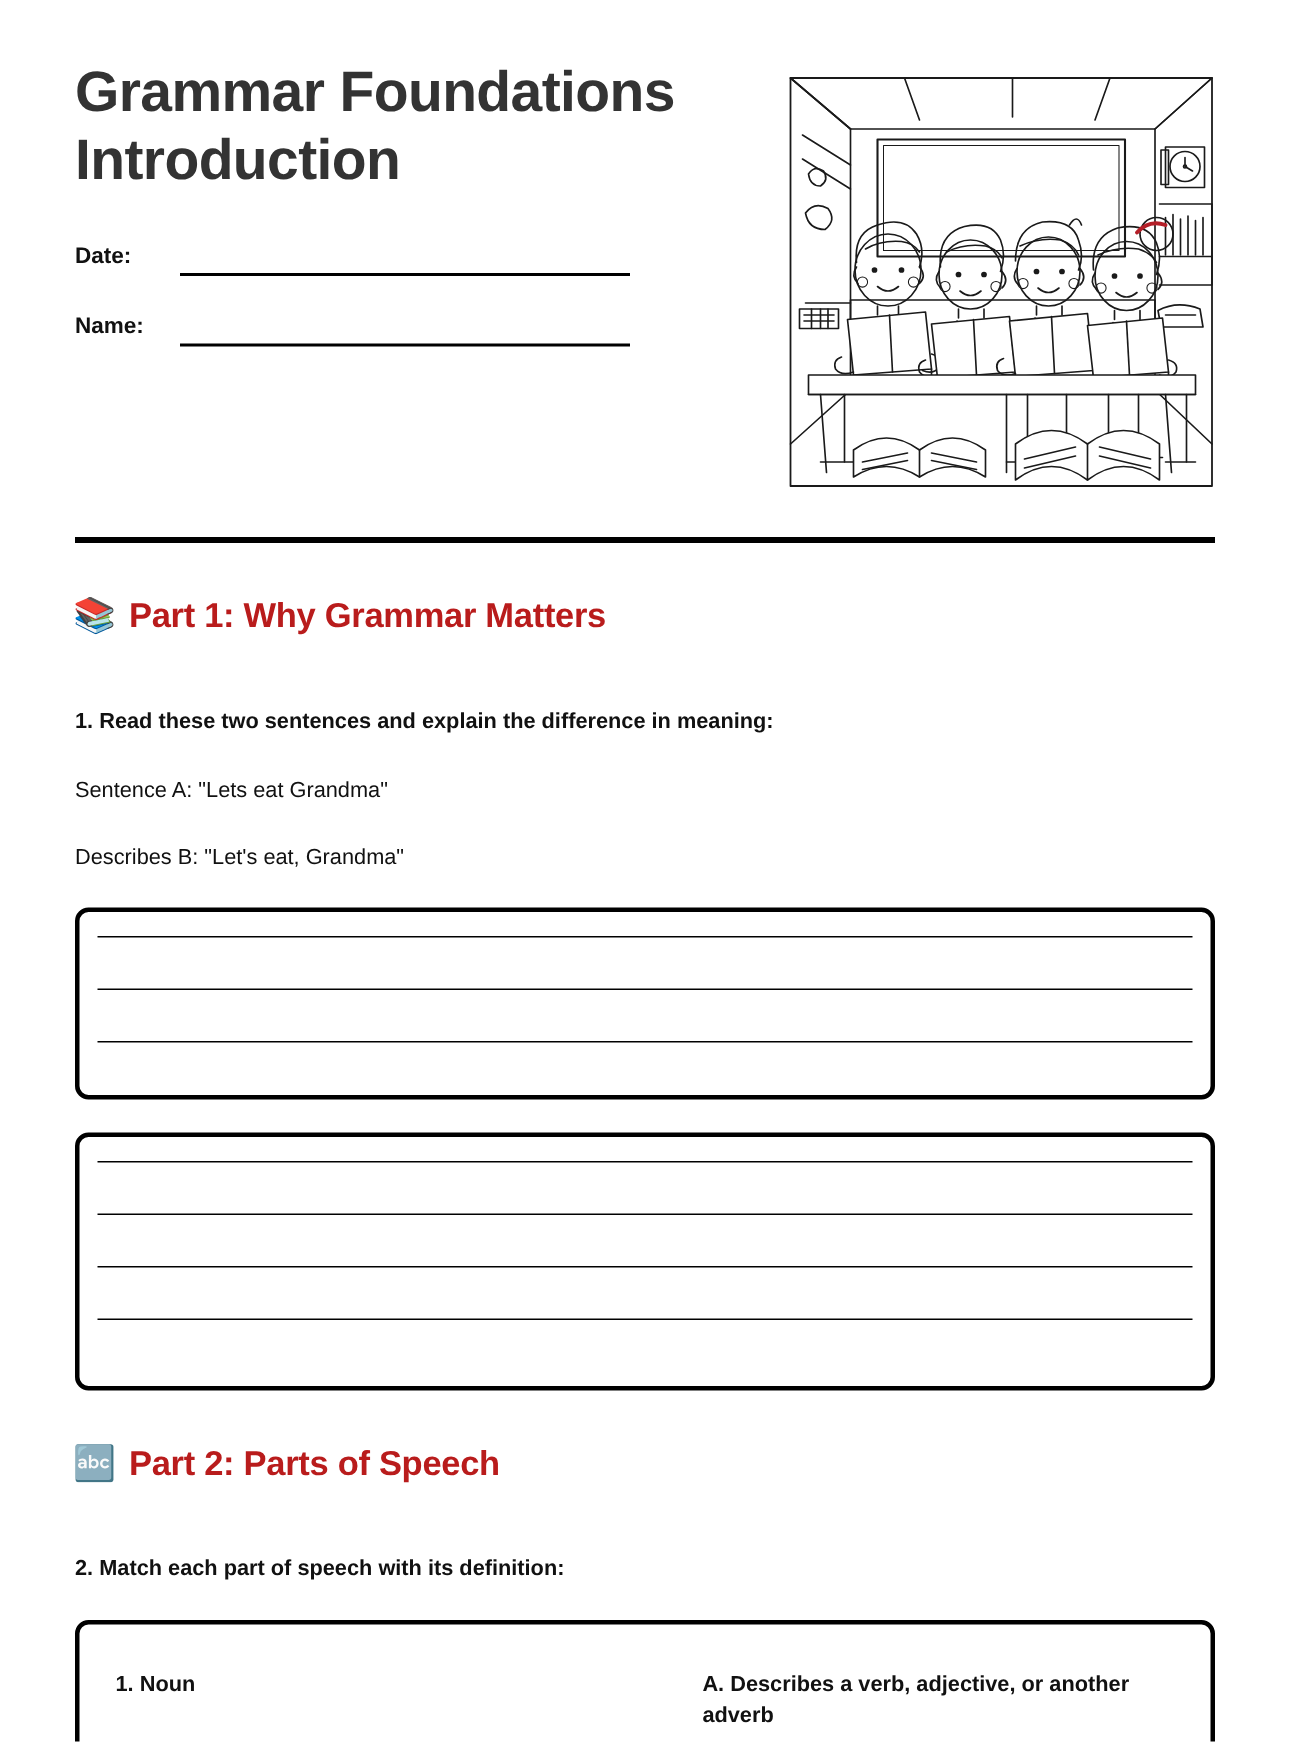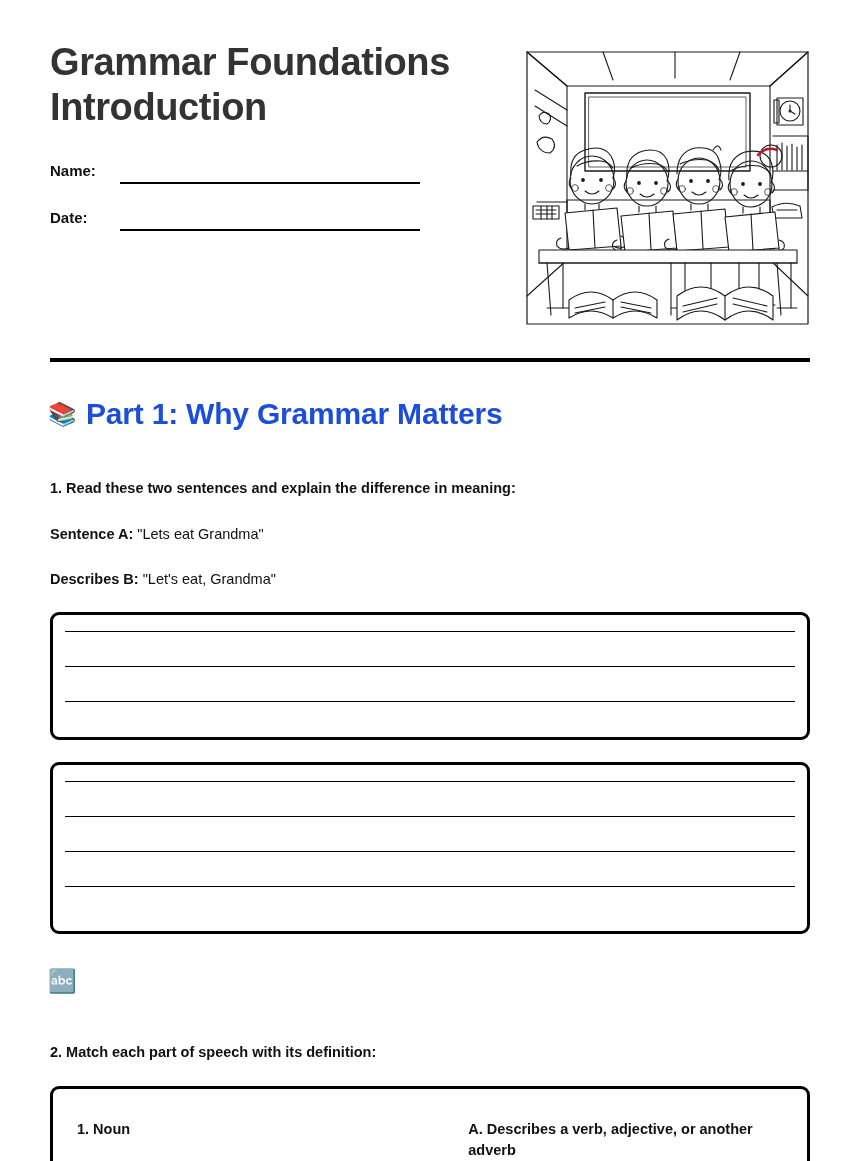--- a/index.html
+++ b/index.html
@@ -88,42 +88,42 @@
     font-size: 23px;
     line-height: 1;
     width: 26px;
     height: 26px;
     display: inline-flex;
     align-items: center;
     justify-content: center;
     flex: 0 0 auto;
   }
   .part-title {
-    font-size: 30px;
-    font-weight: bold;
-    color: #1d4ed8;
+    font-size: 23px;
+    font-weight: bold;
+    color: #b91c1c;
     letter-spacing: -0.2px;
   }
 
   
   .question {
     font-size: 14.5px;
     font-weight: bold;
     color: #111;
     margin: 48px 0 0 0;
     line-height: 1.35;
   }
   .sentence {
     font-size: 14.5px;
     color: #111;
     margin: 26px 0 0 0;
     line-height: 1.35;
     font-weight: normal;
   }
-  .sentence .lbl { font-weight: bold; }
+  .sentence .lbl { font-weight: normal; }
 
   
   .answer-box {
     border: 3px solid #000000;
     border-radius: 9px;
     margin-top: 22px;
     padding: 16px 12px 14px 12px;
     background: #fff;
   }
   .answer-box .rule {
@@ -160,26 +160,26 @@
 </head>
 <body>
 
 <div class="page">
 
   <div class="header">
     <div class="header-left">
       <h1 class="doc-title">Grammar Foundations Introduction</h1>
 
       <div class="field-row">
-        <span class="field-label">Name:</span>
+        <span class="field-label">Date:</span>
         <span class="field-line"></span>
       </div>
 
       <div class="field-row">
-        <span class="field-label">Date:</span>
+        <span class="field-label">Name:</span>
         <span class="field-line"></span>
       </div>
     </div>
 
     <div class="illustration">
       <svg viewBox="0 0 285 276" xmlns="http://www.w3.org/2000/svg" fill="none" stroke="#1a1a1a" stroke-width="1.1" stroke-linecap="round" stroke-linejoin="round">
 
         <rect x="2" y="2" width="281" height="272" fill="#ffffff" stroke="#1a1a1a" stroke-width="1.2"></rect>
 
         <path d="M2 2 L42 36 M78 2 L88 30 M150 2 L150 28 M215 2 L205 30 M283 2 L245 36"></path>
@@ -345,20 +345,21 @@
 
   <div class="answer-box lines-4">
     <div class="rule"></div>
     <div class="rule"></div>
     <div class="rule"></div>
     <div class="rule"></div>
   </div>
 
   <div class="part-heading">
     <span class="part-icon">🔤</span>
+    <span class="part-title">Part 2: Parts of Speech</span>
   </div>
 
   <div class="question">2. Match each part of speech with its definition:</div>
 
   <div class="match-box">
     <div class="match-col left">
       <div class="match-item">1. Noun</div>
 
     </div>
     <div class="match-col right">

